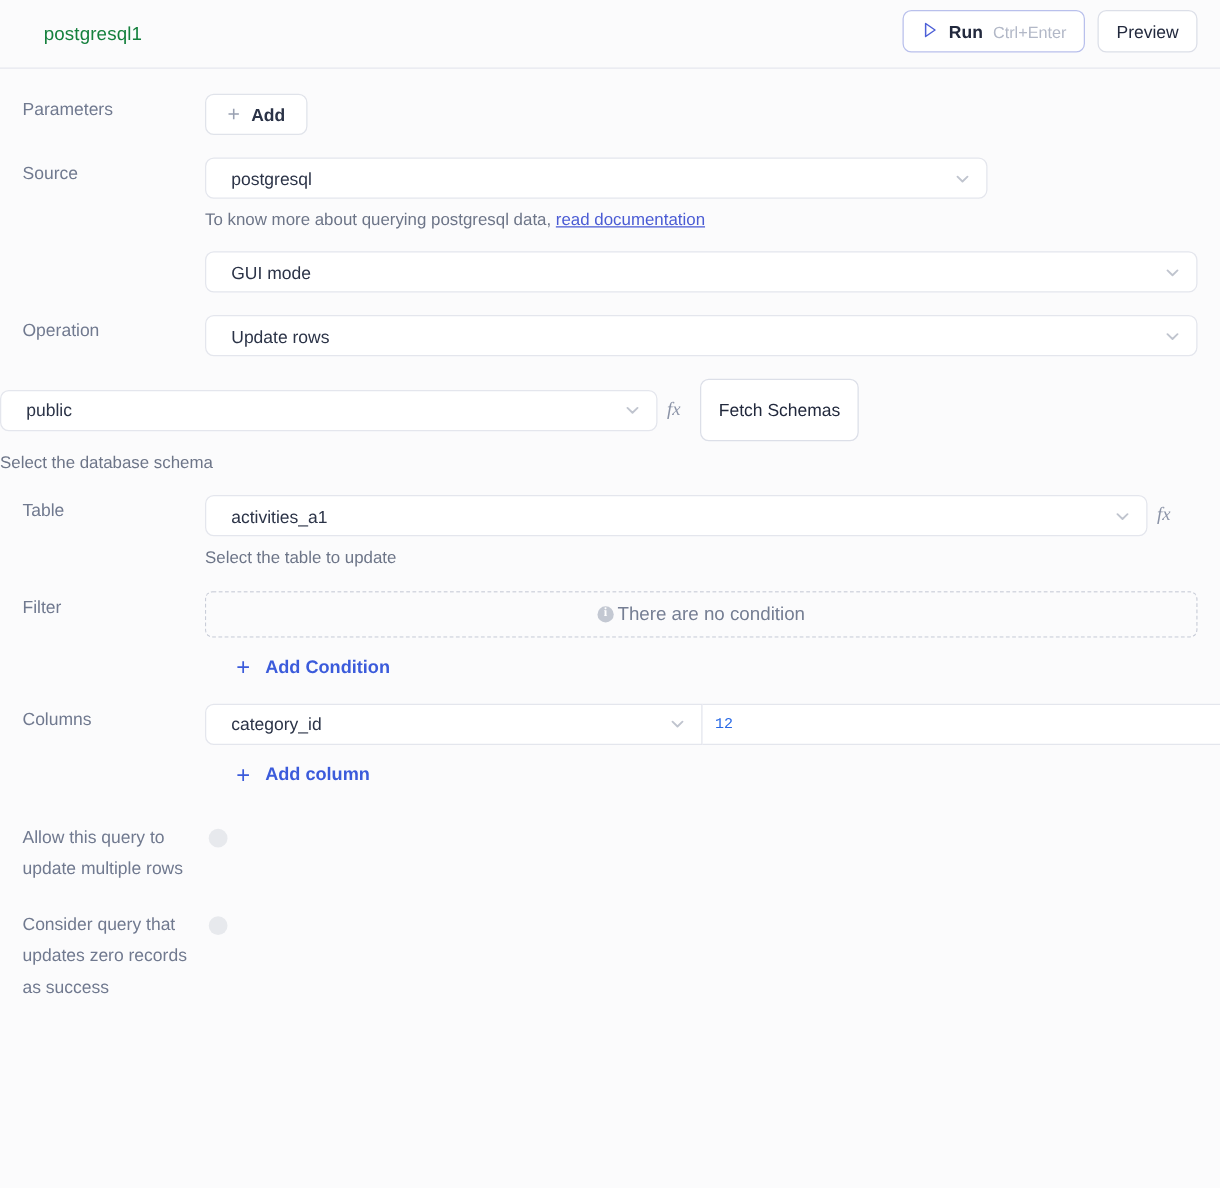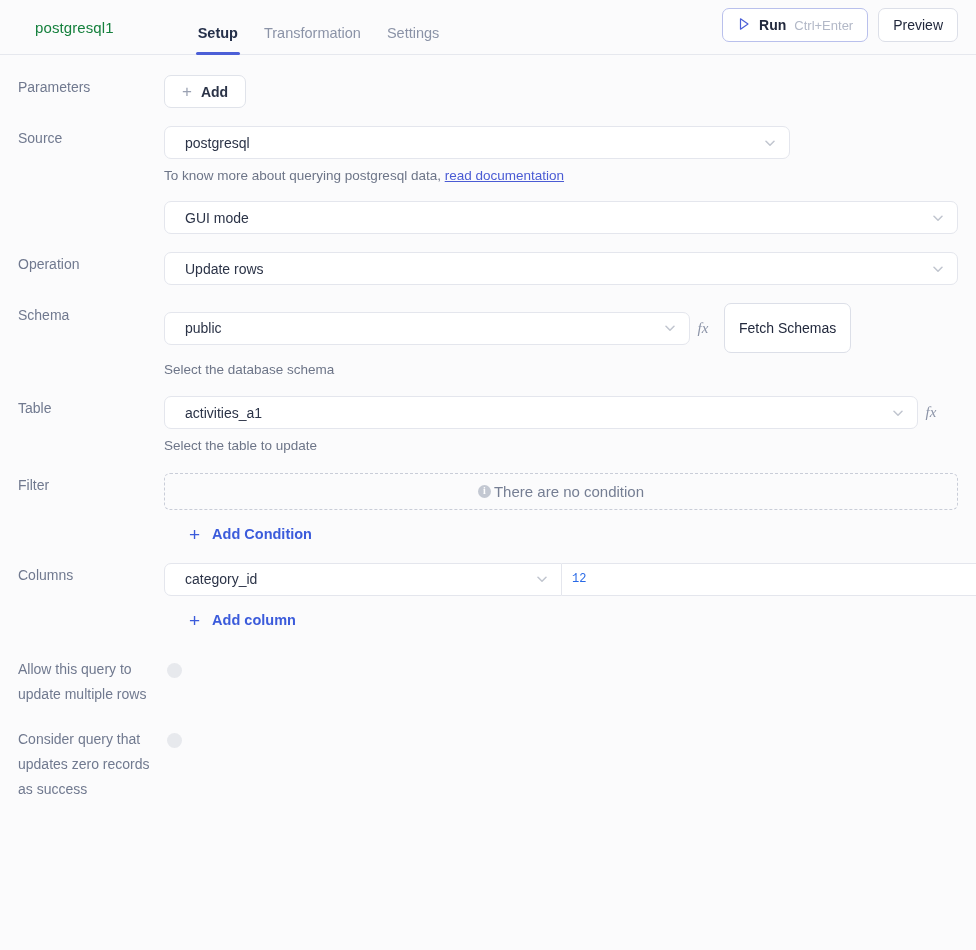--- a/index.html
+++ b/index.html
@@ -272,25 +272,20 @@
     cursor: pointer;
     flex: 0 0 15px;
   }
 </style>
 </head>
 <body>
 
 <div class="header">
   <div class="query-title">postgresql1</div>
 
-  <div class="tabs">
-    <div class="tab active">Setup</div>
-    <div class="tab">Transformation</div>
-    <div class="tab">Settings</div>
-  </div>
 
   <div class="header-actions">
     <div class="btn btn-run">
       <span class="play-icon">
         <svg width="14" height="14" viewBox="0 0 14 14">
             <path d="M3.5 1.8 L11 7 L3.5 12.2 Z" fill="none" stroke="#4c5fd7" stroke-width="1.2" stroke-linejoin="round"></path>
           </svg>
       </span>
       <span class="run-label">Run</span>
       <span class="run-shortcut">Ctrl+Enter</span>
@@ -346,21 +341,20 @@
         <span class="chev">
           <svg width="14" height="14" viewBox="0 0 14 14">
               <path d="M3 5.3 L7 9.2 L11 5.3" fill="none" stroke="#b5bac6" stroke-width="1.5" stroke-linecap="round" stroke-linejoin="round"></path>
             </svg>
         </span>
       </div>
     </div>
   </div>
 
   <div class="row" style="margin-top:18px;">
-    <div class="row-label">Schema</div>
     <div class="row-body">
       <div class="inline">
         <div class="field" style="width:526px;">
           <span class="value">public</span>
           <span class="chev">
             <svg width="14" height="14" viewBox="0 0 14 14">
                 <path d="M3 5.3 L7 9.2 L11 5.3" fill="none" stroke="#b5bac6" stroke-width="1.5" stroke-linecap="round" stroke-linejoin="round"></path>
               </svg>
           </span>
         </div>

